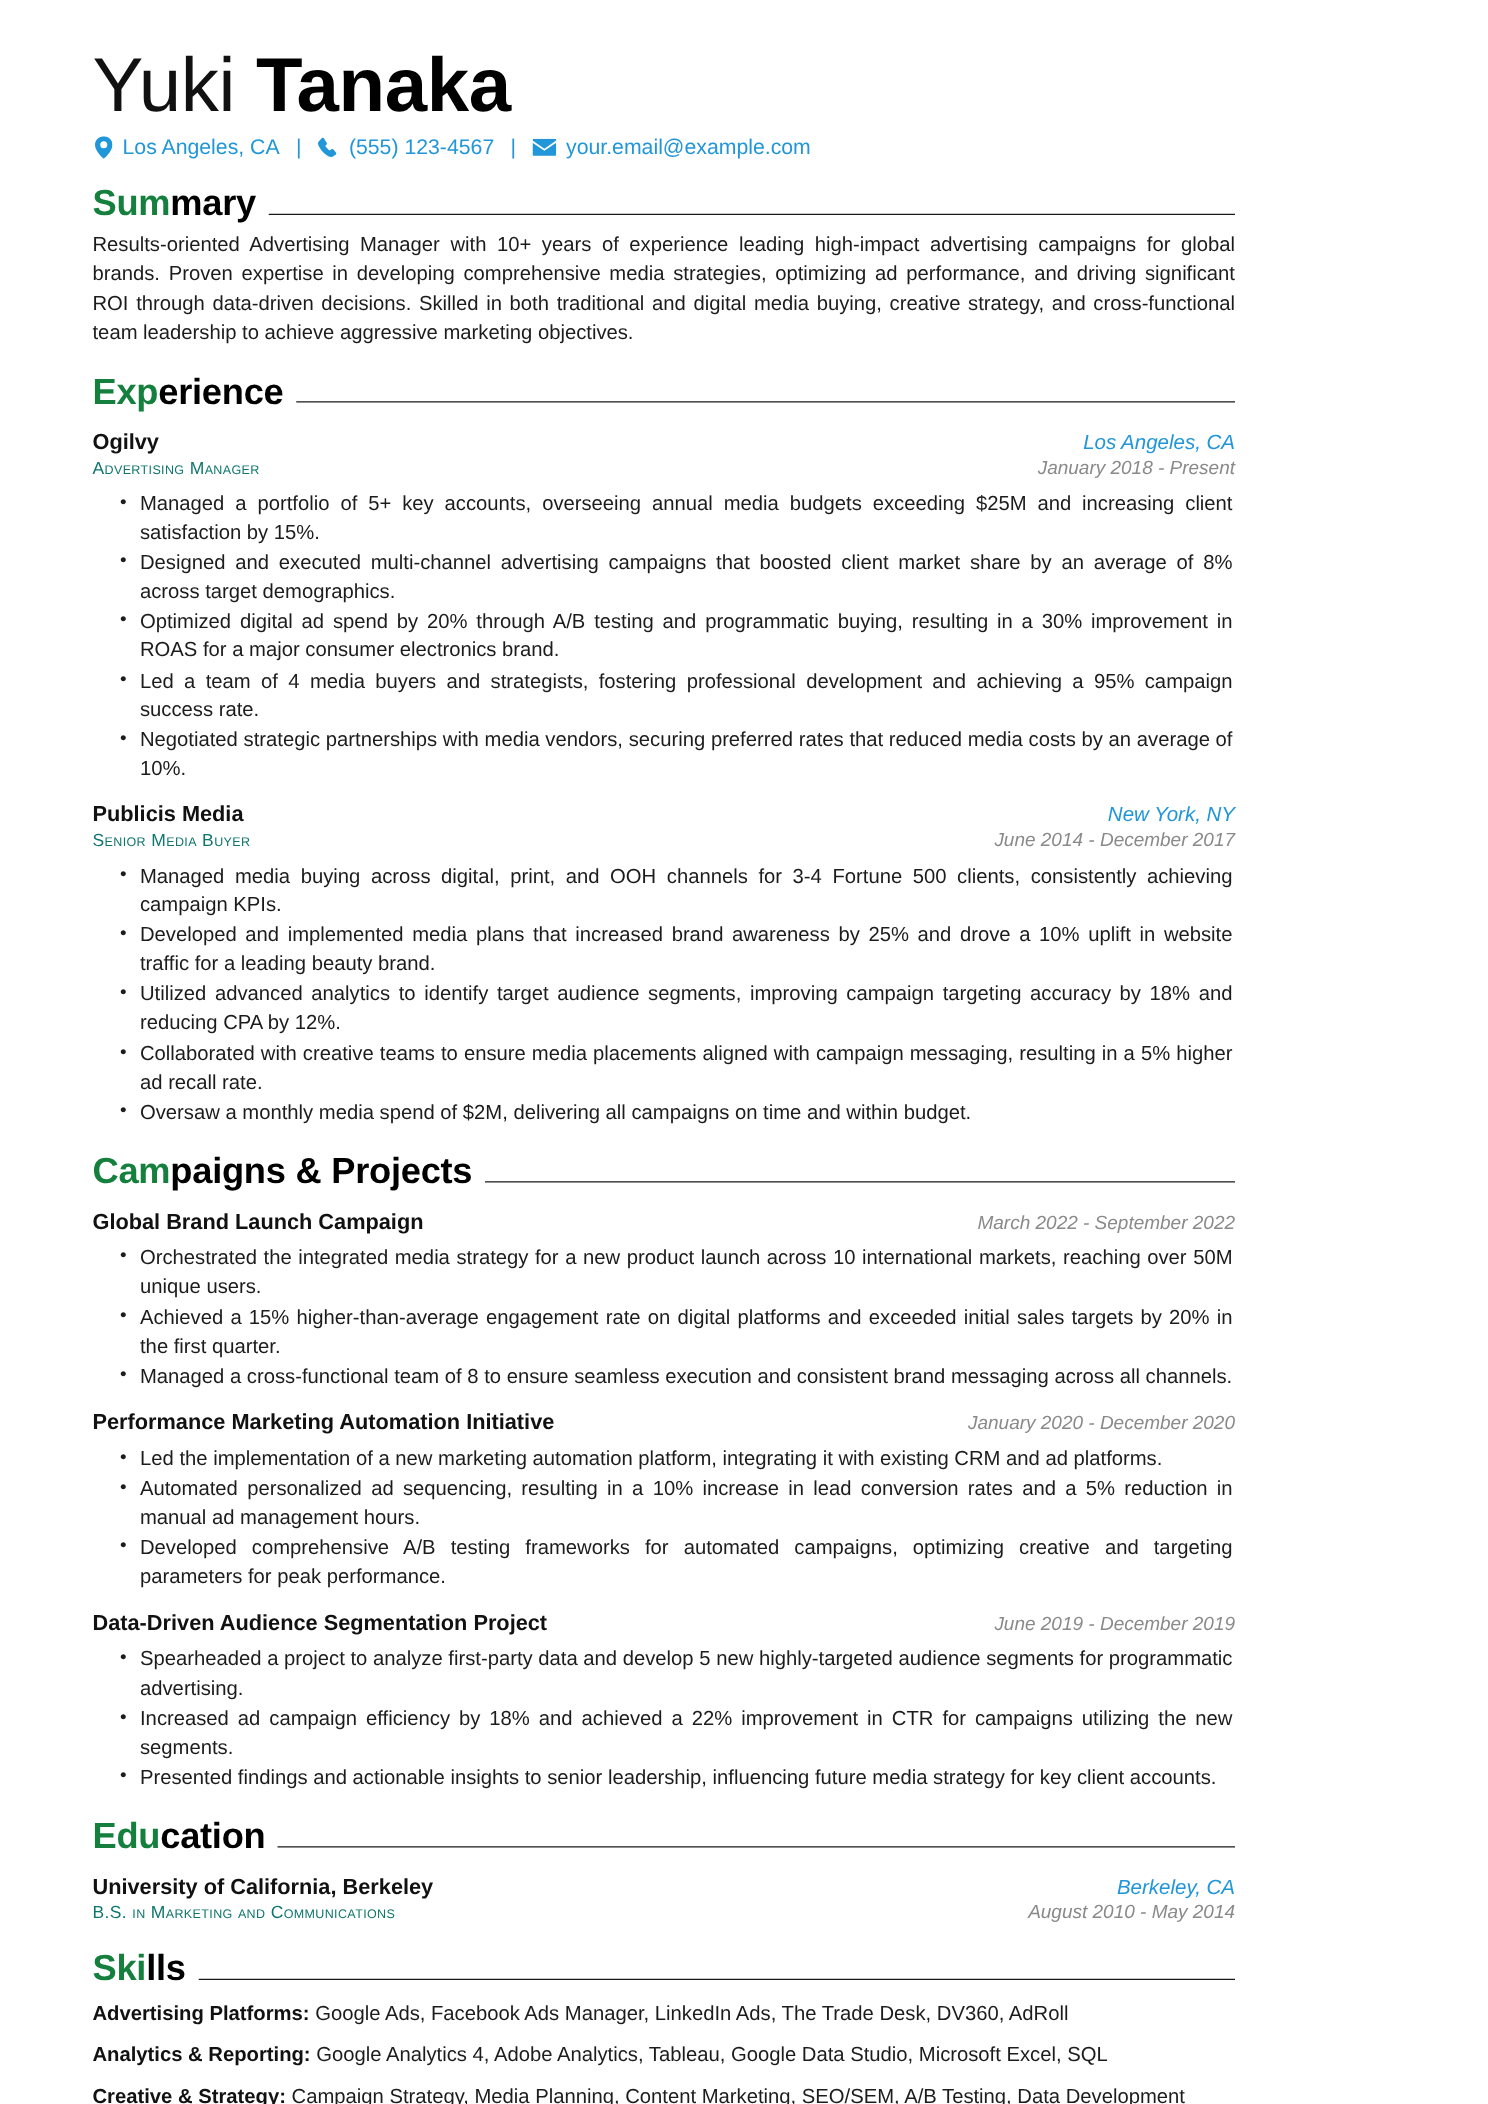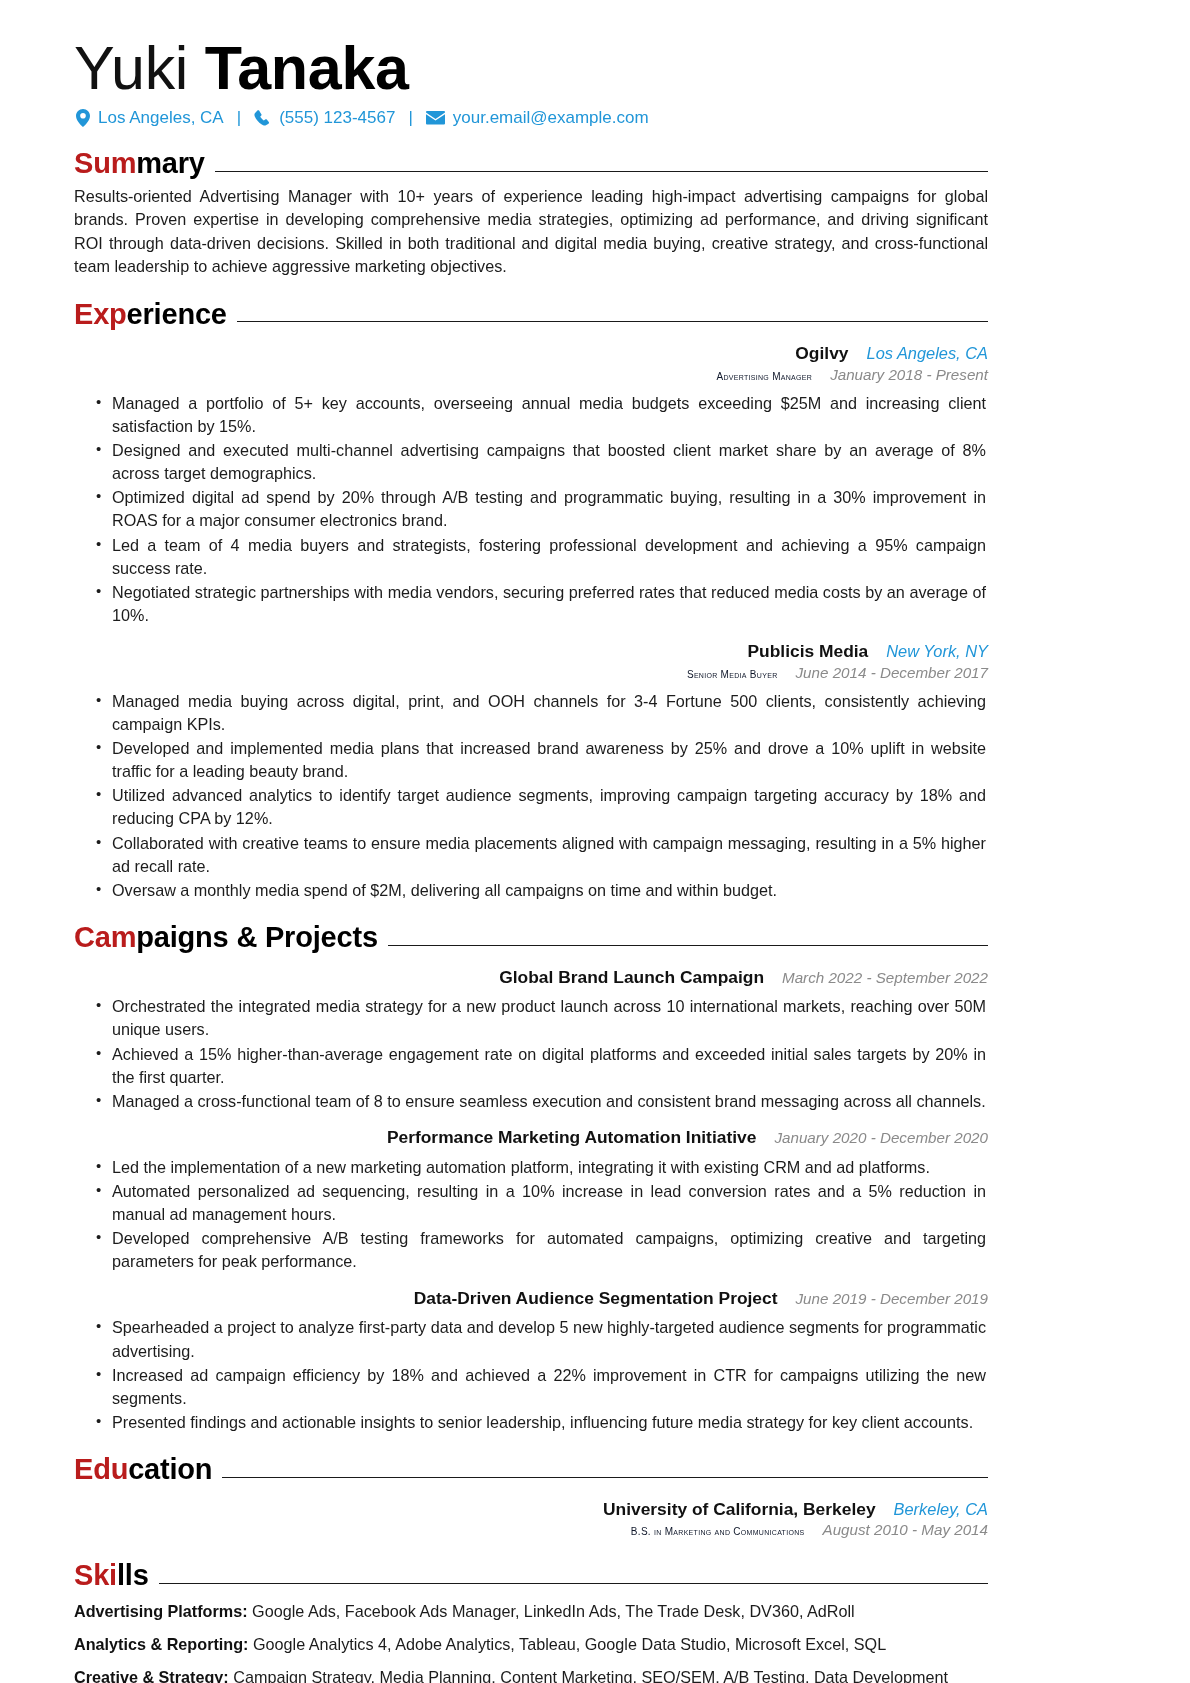--- a/index.html
+++ b/index.html
@@ -56,21 +56,21 @@
     margin: 0 0 6px 0;
   }
   .sec-title {
     font-size: 29px;
     font-weight: 700;
     letter-spacing: -0.2px;
     line-height: 1.05;
     white-space: nowrap;
     color: #000;
   }
-  .sec-title .hl { color: #b91c1c; }
+  .sec-title .hl { color: #15803d; }
   .sec-rule {
     flex: 1 1 auto;
     border-bottom: 1.6px solid #1a1a1a;
     margin: 0 0 7px 10px;
     height: 0;
   }
 
   
   .para {
     font-size: 16.2px;
@@ -79,40 +79,40 @@
     margin: 6px 0 0 0;
     color: #1c1c1c;
     hyphens: auto;
   }
 
   
   .entry { margin-top: 14px; }
   .entry:first-of-type { margin-top: 10px; }
   .entry-row {
     display: flex;
-    justify-content: flex-end;
+    justify-content: space-between;
     align-items: baseline;
-    gap: 18px;
+    gap: 32px;
   }
   .entry-title {
     font-size: 17.4px;
     font-weight: 700;
     color: #111;
     line-height: 1.25;
   }
   .entry-place {
     font-size: 16.4px;
     font-style: italic;
     color: #2196d8;
     white-space: nowrap;
     line-height: 1.25;
   }
   .entry-sub {
-    font-size: 10px;
-    color: #0f172a;
+    font-size: 14px;
+    color: #0f766e;
     font-variant: small-caps;
     letter-spacing: 0.3px;
     line-height: 1.3;
   }
   .entry-date {
     font-size: 15.2px;
     font-style: italic;
     color: #8a8a8a;
     white-space: nowrap;
     line-height: 1.3;

